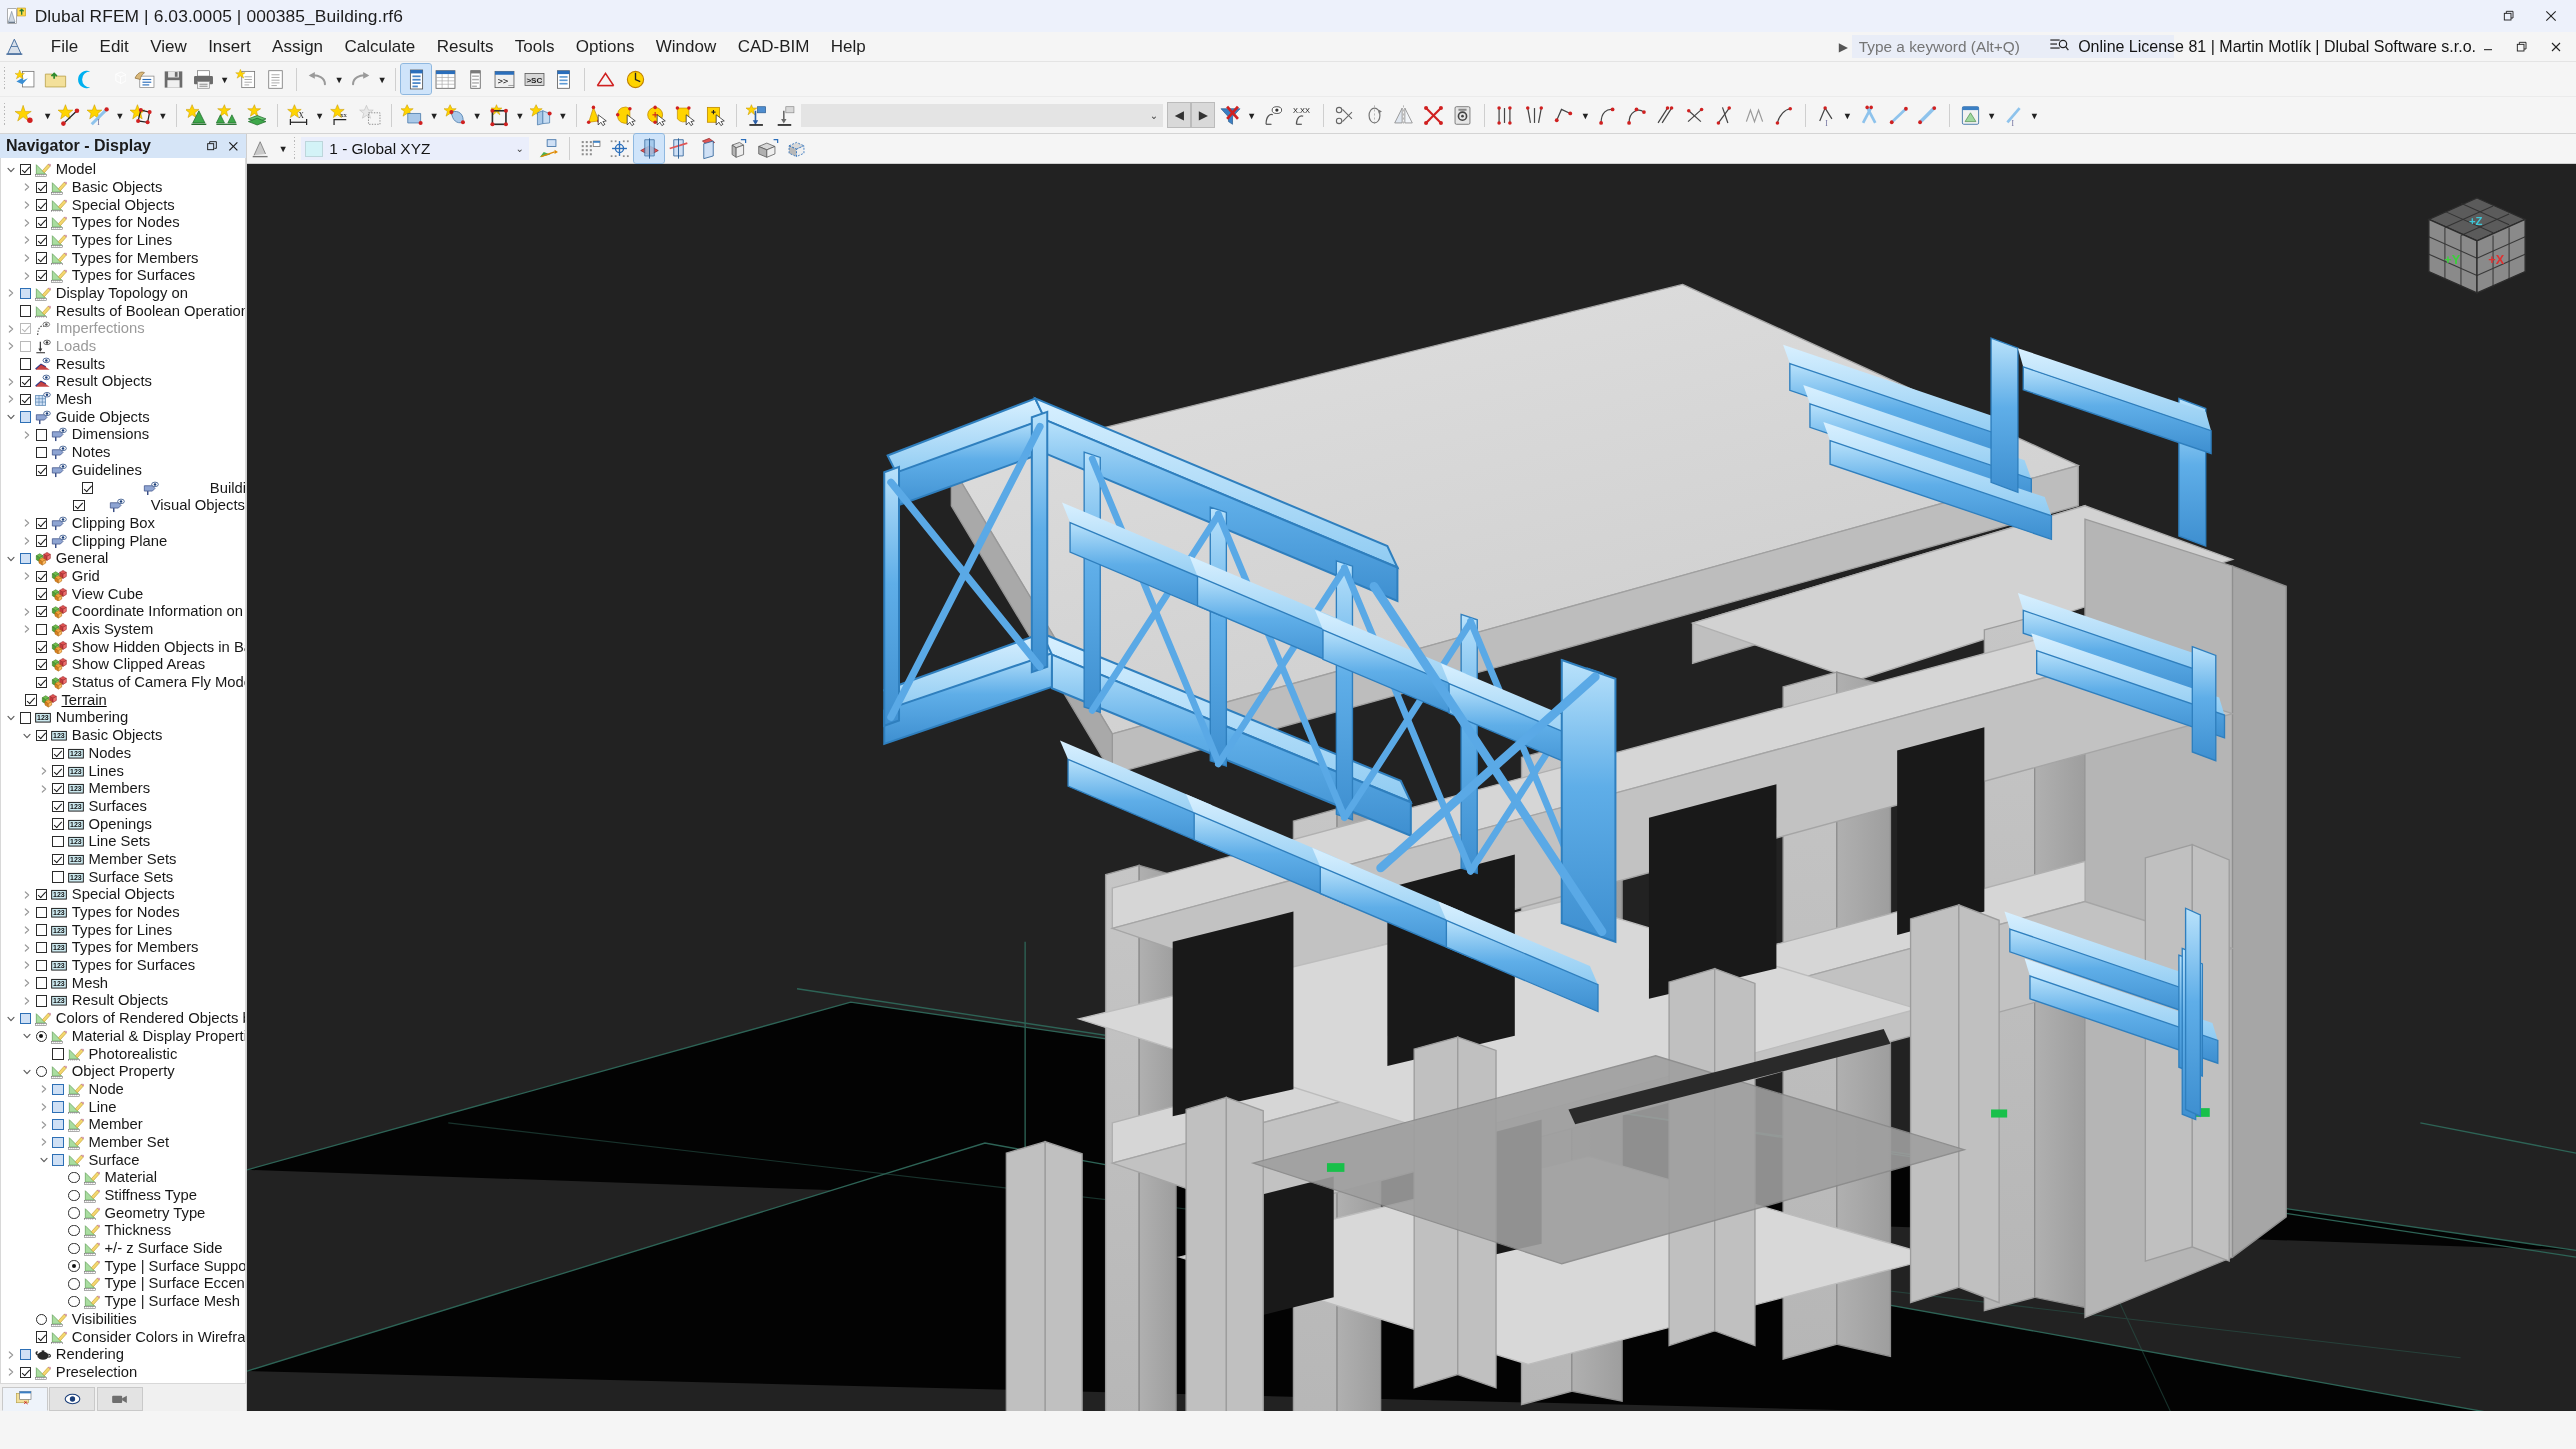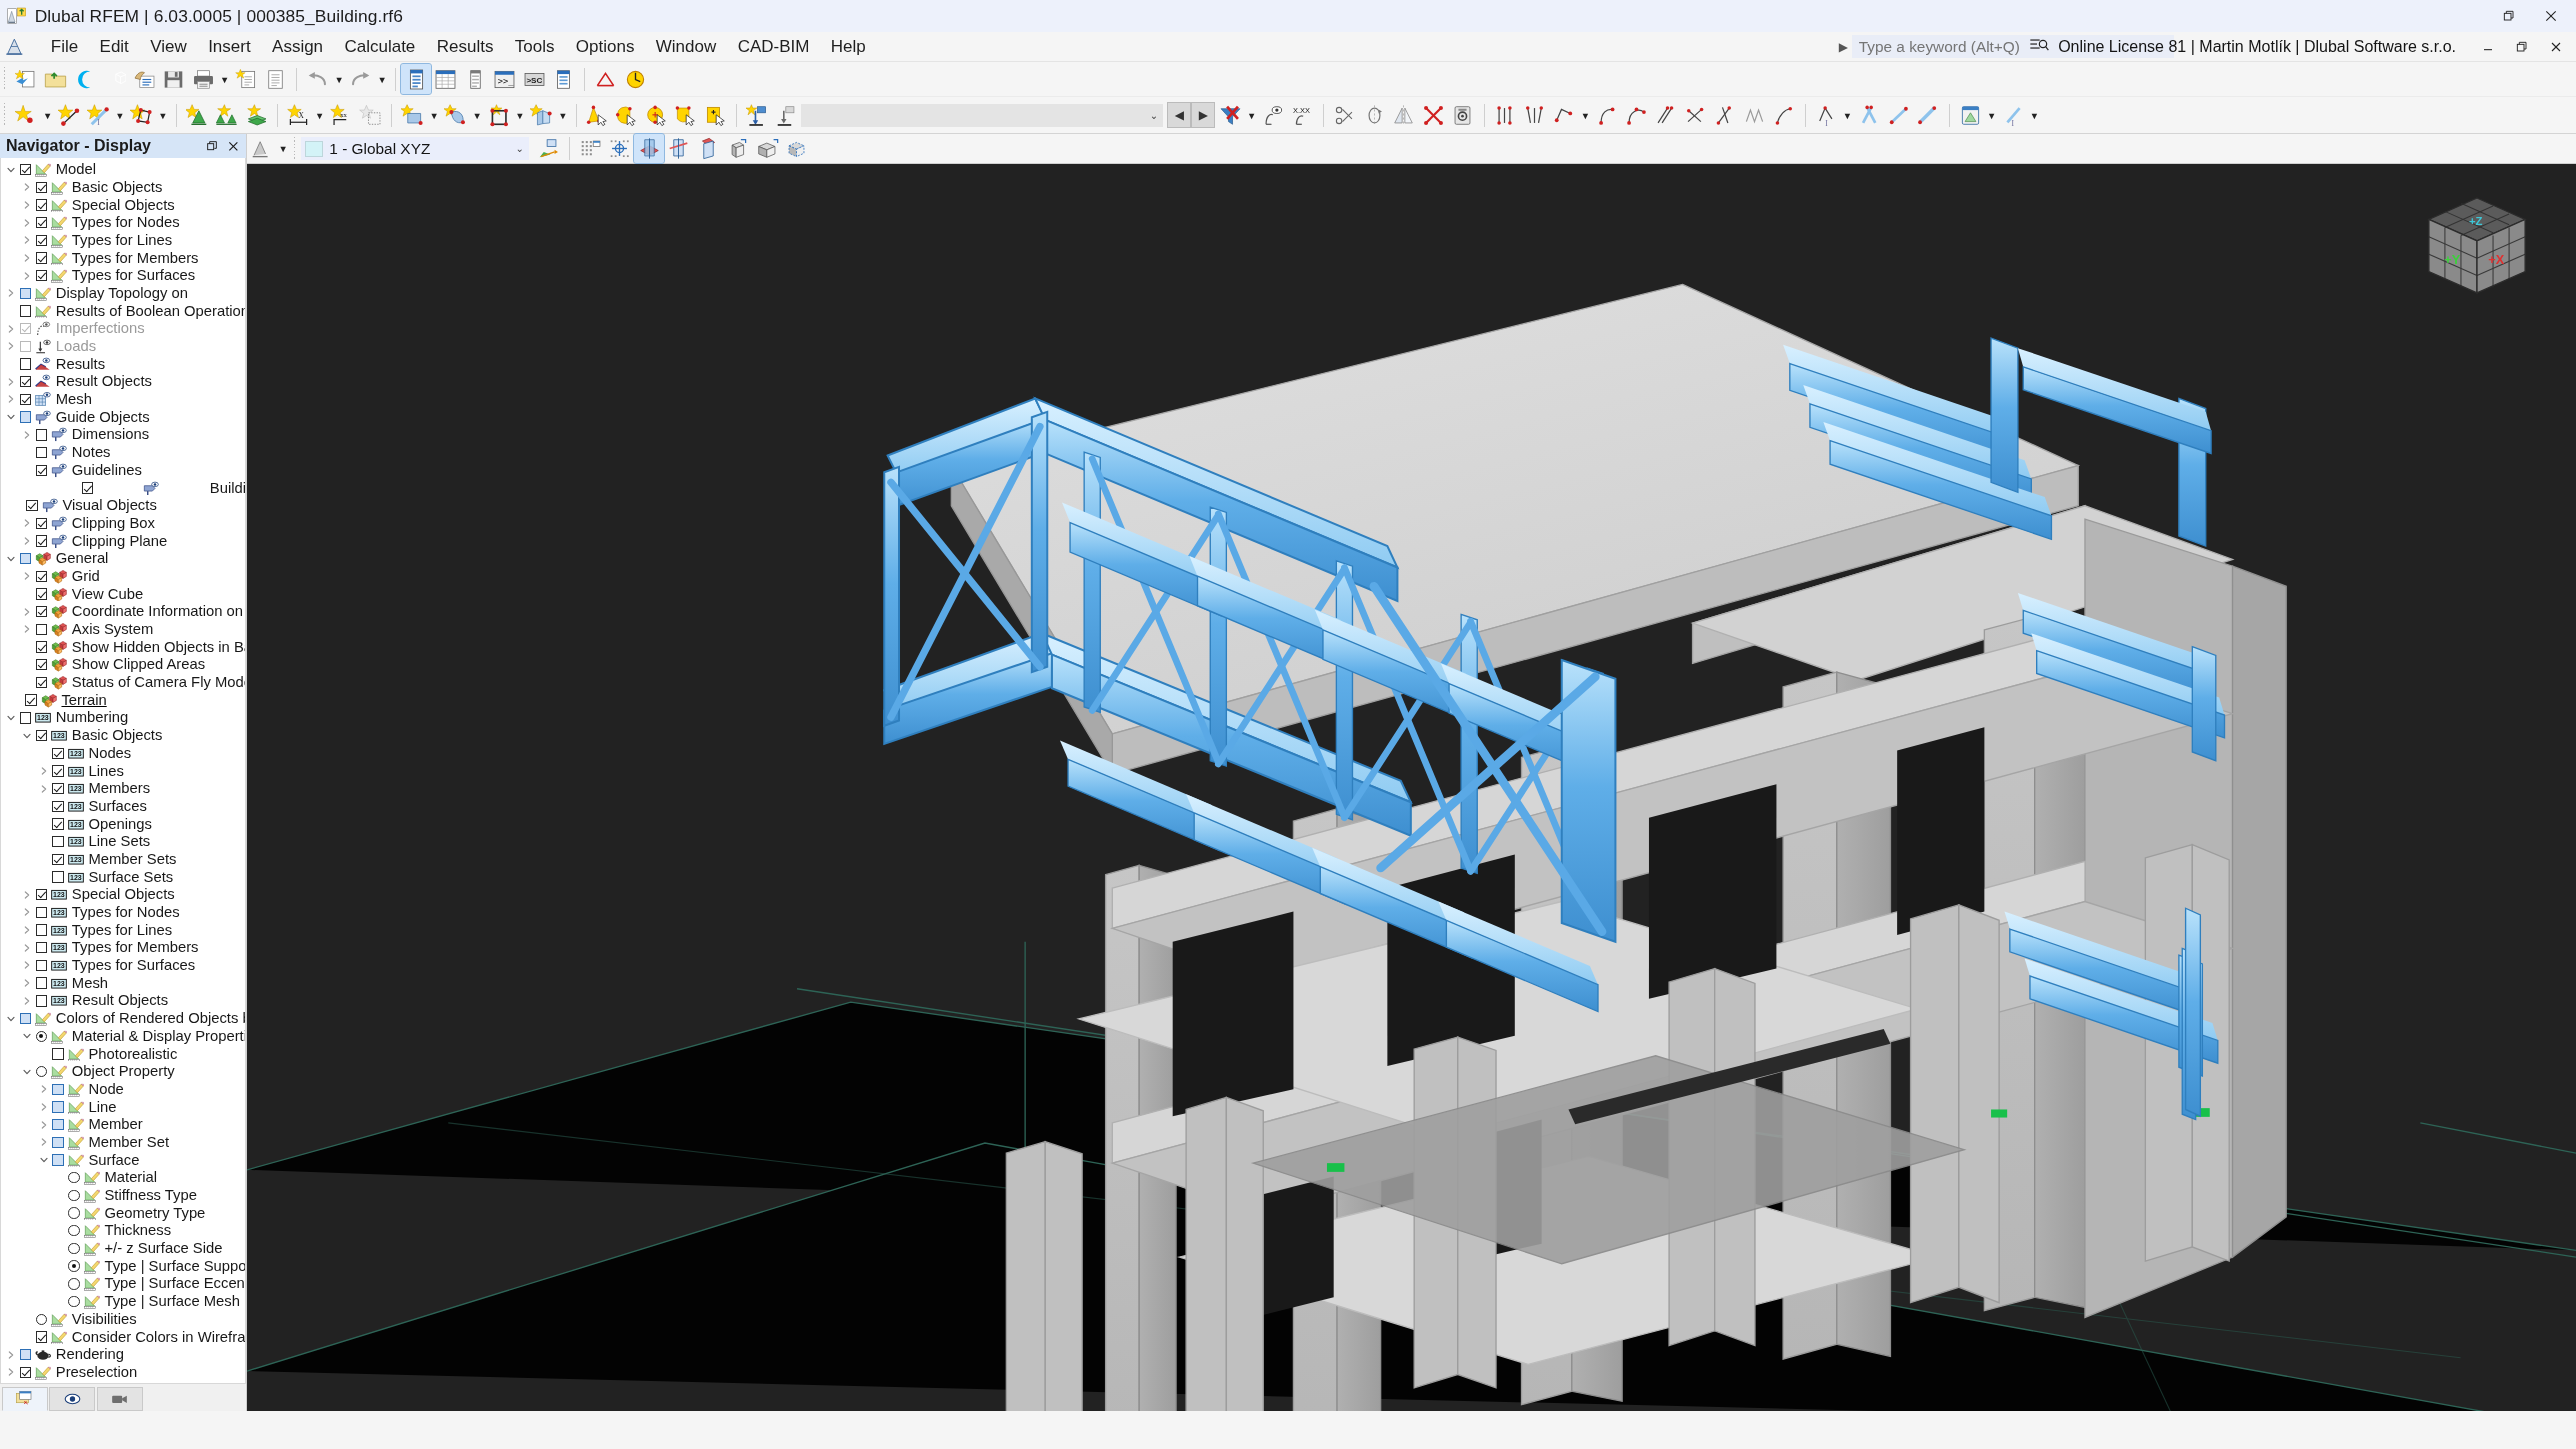--- a/index.html
+++ b/index.html
@@ -30,21 +30,21 @@
   }
   .menu-logo { width:28px; height:23px; margin:0 6.7px 0 5.4px; position:relative; }
   .menu-items { display:flex; align-items:center; }
   .menu-item { padding:4px 10.7px; font-size:17px; color:#1f1f1f; white-space:nowrap; }
   .qsearch-wrap { position:absolute; right:402px; top:3.4px; display:flex; align-items:center; }
   .qsearch-arrow { color:#555; font-size:12px; margin-right:4px; }
   .qsearch {
     width:322px; height:23px; background:#e9edf7; border:none; outline:none;
     color:#8b8b8b; font-size:15.4px; padding:0 6.7px; font-family:"Liberation Sans", sans-serif;
   }
-  .license-area { position:absolute; right:120px; top:0; height:30px; display:flex; align-items:center; gap:9.4px; }
+  .license-area { position:absolute; right:100px; top:0; height:30px; display:flex; align-items:center; gap:9.4px; }
   .license-text { font-size:16px; color:#141414; white-space:nowrap; }
   .menubar-winbtns { position:absolute; right:2.7px; top:0; height:30px; display:flex; align-items:center; }
   .mb-btn { width:34px; height:30px; display:flex; align-items:center; justify-content:center; font-size:14px; color:#222; }
 
   
   .toolbar-row {
     display:flex; align-items:center; background:#f5f5f5; position:relative;
   }
   .tb1 { height:35px; flex:0 0 35px; border-bottom:0.7px solid #ebebeb; }
   .tb2 { height:37px; flex:0 0 37px; border-bottom:0.7px solid #d4d4d4;}
@@ -1372,21 +1372,21 @@
             <span class="ticon">
               <svg viewBox="0 0 24 22">
                 <path d="M2 7 h12 l4 4 l-4 4 h-12 z" fill="#8ea4d2" stroke="#3b4f86" stroke-width="1.1"></path>
                 <rect x="6" y="15" width="2.2" height="6" fill="#3b4f86"></rect>
                 <ellipse cx="18" cy="5" rx="5" ry="3.4" fill="#fff" stroke="#1b3f7a" stroke-width="1.1"></ellipse>
                 <circle cx="18" cy="5" r="1.9" fill="#1b3f7a"></circle>
               </svg>
             </span>
             <span class="tlabel">Building Grids</span>
           </div>
-          <div class="trow" style="padding-left: 8px;">
+          <div class="trow" style="padding-left: 34px; justify-content: space-between;">
             <span class="twist "></span>
             <span class="tcheck checked"></span>
             <span class="ticon">
               <svg viewBox="0 0 24 22">
                 <path d="M2 7 h12 l4 4 l-4 4 h-12 z" fill="#8ea4d2" stroke="#3b4f86" stroke-width="1.1"></path>
                 <rect x="6" y="15" width="2.2" height="6" fill="#3b4f86"></rect>
                 <ellipse cx="18" cy="5" rx="5" ry="3.4" fill="#fff" stroke="#1b3f7a" stroke-width="1.1"></ellipse>
                 <circle cx="18" cy="5" r="1.9" fill="#1b3f7a"></circle>
               </svg>
             </span>

